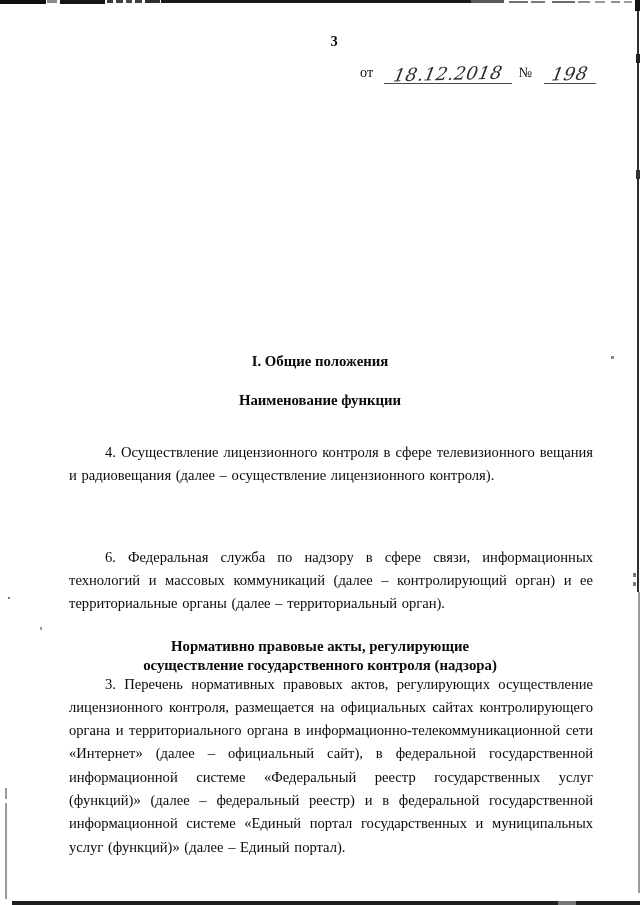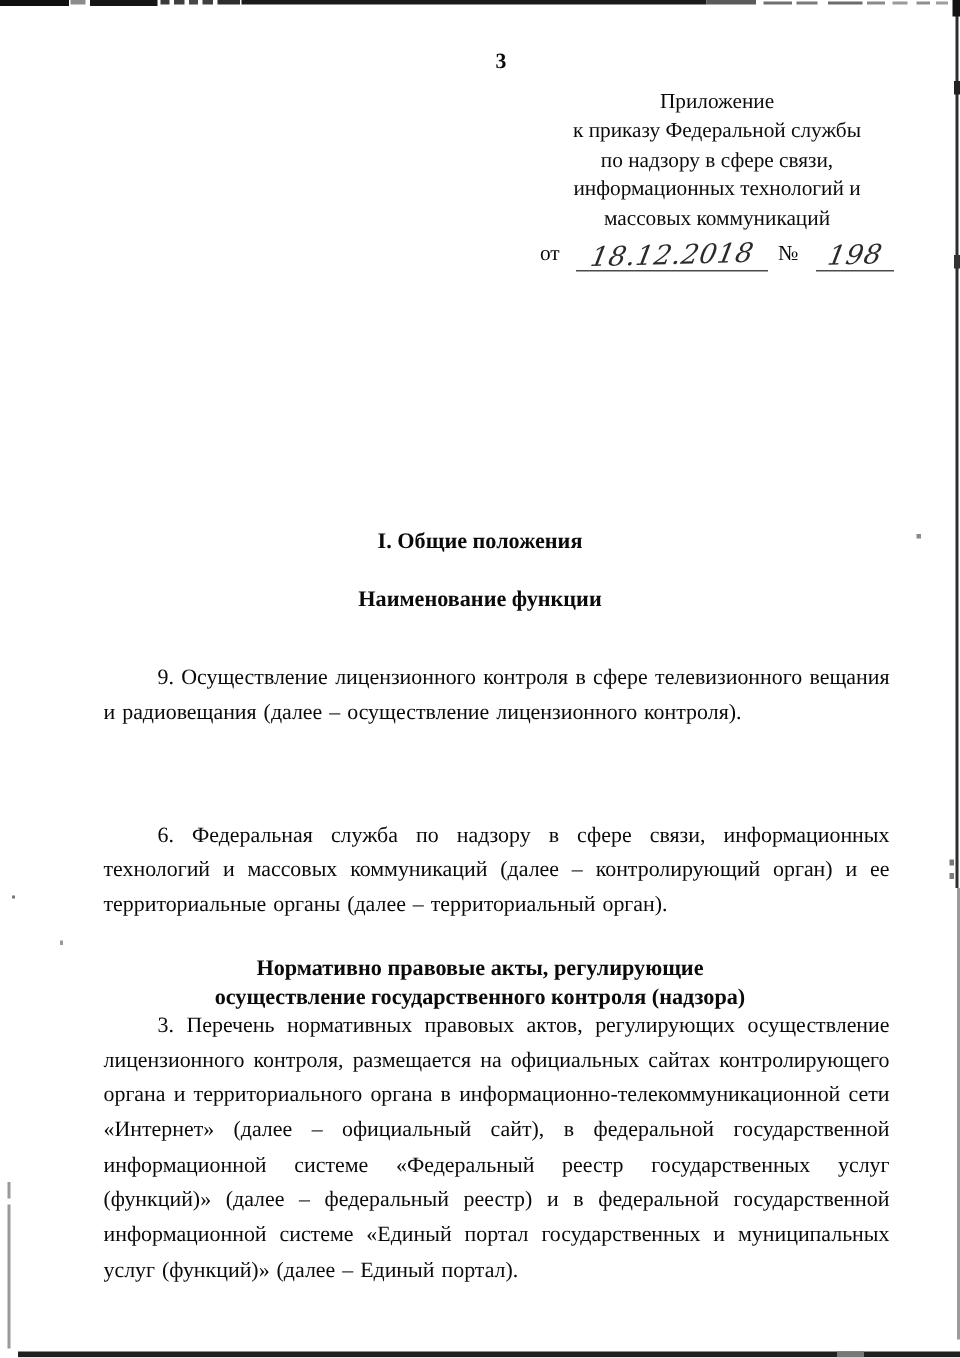--- a/index.html
+++ b/index.html
@@ -141,39 +141,34 @@
 
   <div class="artifact" style="left:5px;top:788px;width:1.5px;height:11px;background:#999999;"></div>
   <div class="artifact" style="left:5px;top:803px;width:1.5px;height:96px;background:#9a9a9a;"></div>
   <div class="artifact" style="left:8px;top:597px;width:2px;height:2px;background:#777777;"></div>
   <div class="artifact" style="left:611px;top:356px;width:3px;height:3px;background:#8a8a8a;"></div>
   <div class="artifact" style="left:40px;top:627px;width:2px;height:3px;background:#9a9a9a;"></div>
 
   <div class="page-number">3</div>
 
   <div class="appendix">
-    <div class="pre">Приложение
-к приказу Федеральной службы
-по надзору в сфере связи,
-информационных технологий и
-массовых коммуникаций</div>
     <div class="order-line">
       <span class="order-prefix">от</span>
       <span class="blank blank-date"><span class="hand">18.12.2018</span></span>
       <span class="num-sign">№</span>
       <span class="blank blank-num"><span class="hand">198</span></span>
     </div>
   </div>
 
 
   <div class="center-heading h-function">Наименование функции</div>
 
   <div class="center-heading h-chapter">I. Общие положения</div>
 
-  <p class="para para-1">9. Осуществление лицензионного контроля в сфере телевизионного вещания и радиовещания (далее – осуществление лицензионного контроля).</p>
+  <p class="para para-1">4. Осуществление лицензионного контроля в сфере телевизионного вещания и радиовещания (далее – осуществление лицензионного контроля).</p>
 
 
   <p class="para para-2">6. Федеральная служба по надзору в сфере связи, информационных технологий и массовых коммуникаций (далее – контролирующий орган) и ее территориальные органы (далее – территориальный орган).</p>
 
   <div class="center-heading h-acts pre">Нормативно правовые акты, регулирующие
 осуществление государственного контроля (надзора)</div>
 
   <p class="para para-3">3. Перечень нормативных правовых актов, регулирующих осуществление лицензионного контроля, размещается на официальных сайтах контролирующего органа и территориального органа в информационно-телекоммуникационной сети «Интернет» (далее – официальный сайт), в федеральной государственной информационной системе «Федеральный реестр государственных услуг (функций)» (далее – федеральный реестр) и в федеральной государственной информационной системе «Единый портал государственных и муниципальных услуг (функций)» (далее – Единый портал).</p>
 
 </div>

